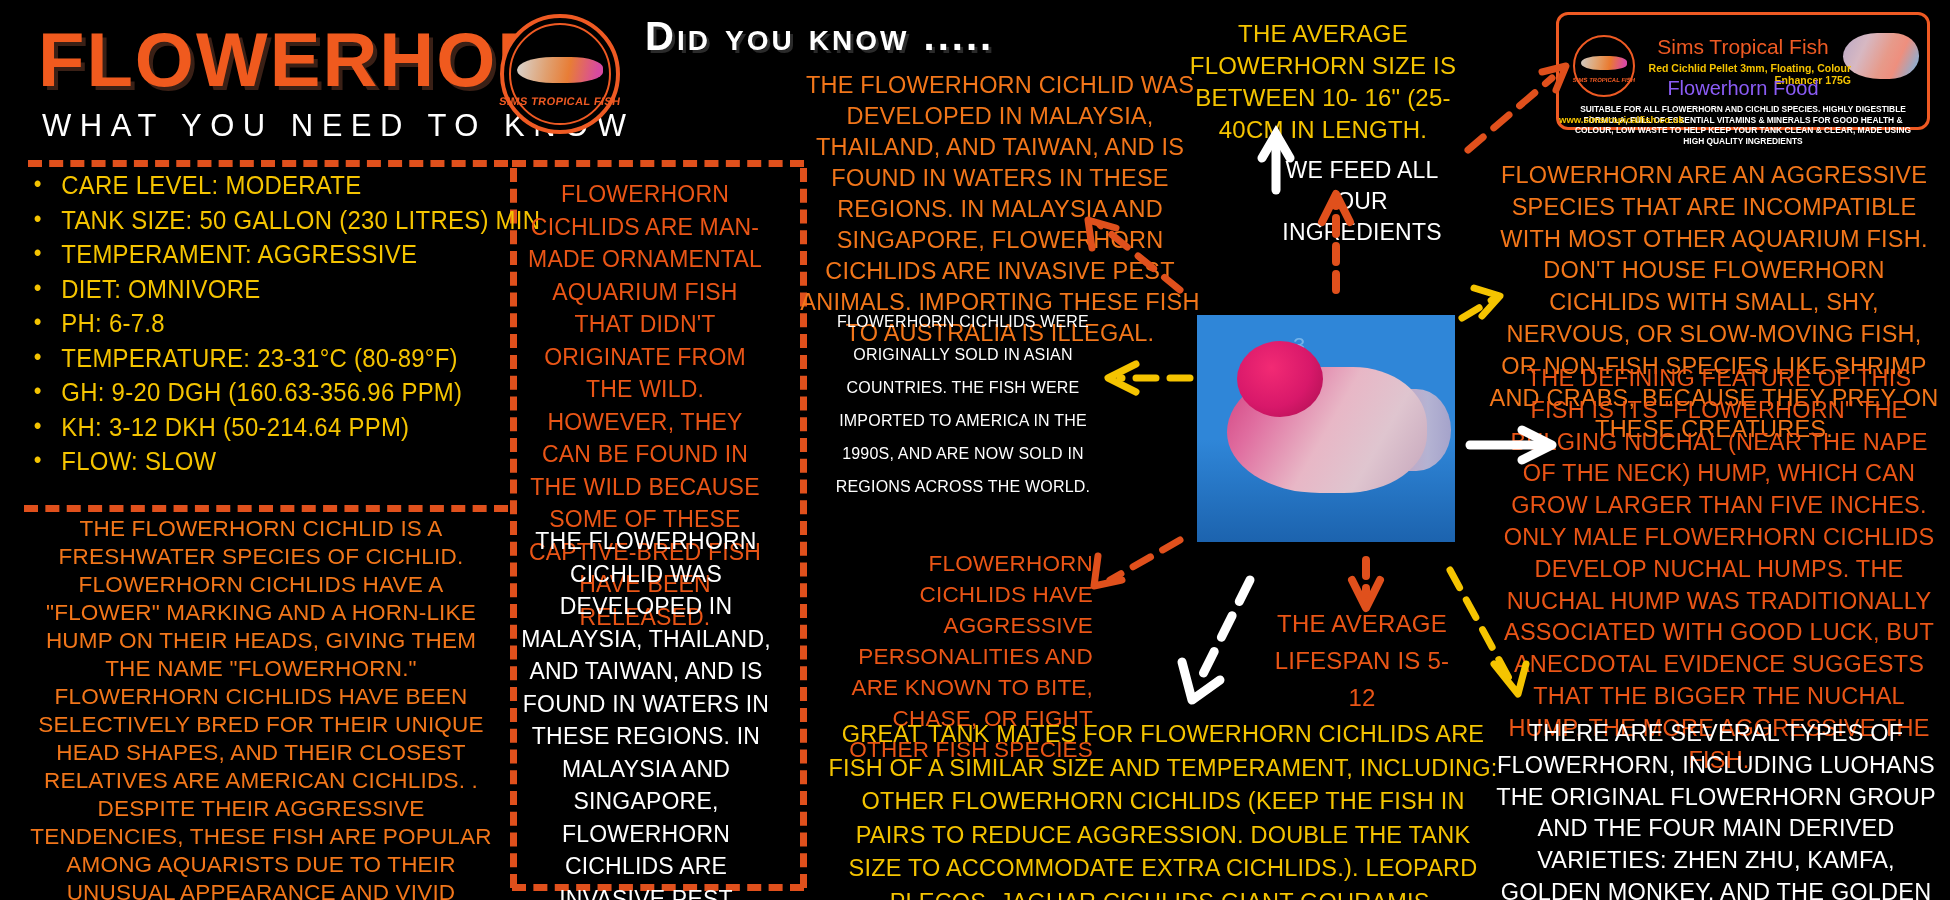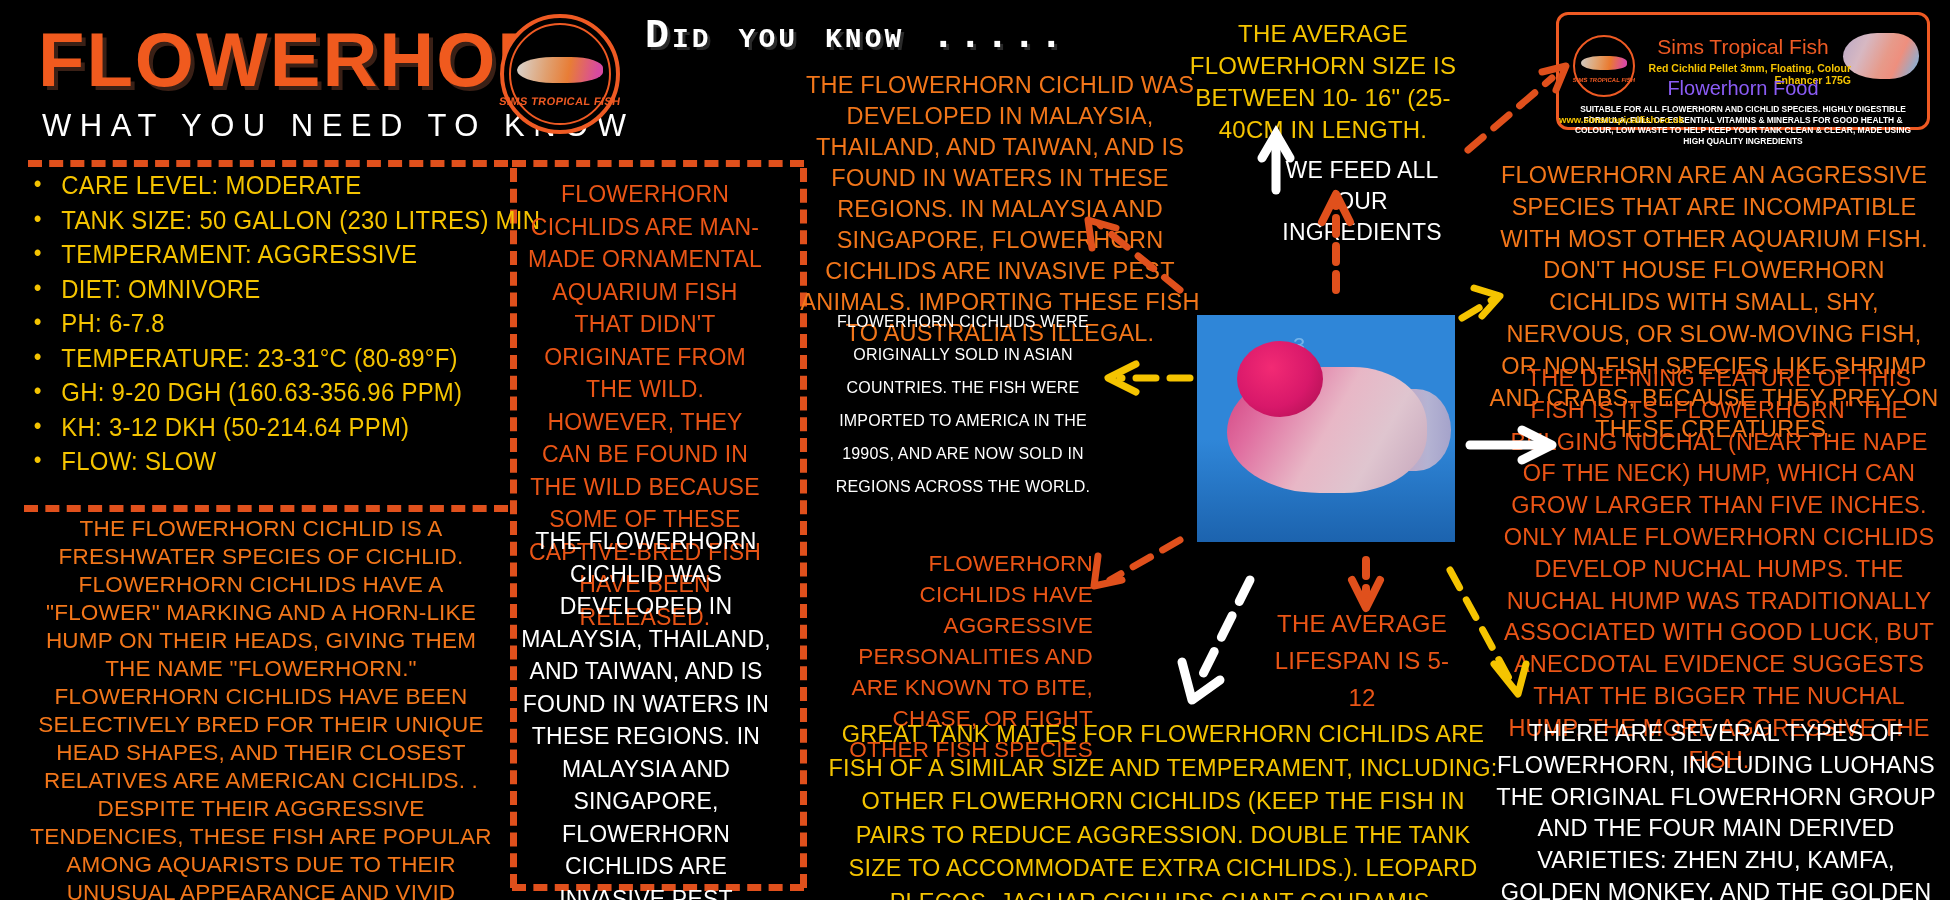--- a/index.html
+++ b/index.html
@@ -172,21 +172,21 @@
     line-height: 31.8px;
   }
 
   
   #did-you-know {
     left: 645px; top: 14px;
     color: #FFFFFF;
     font-size: 40px;
     font-weight: bold;
     letter-spacing: 3px;
-    font-family: Liberation Mono, monospace;
+    font-family: Liberation Sans, sans-serif;
     text-shadow: 3px 3px 0 #2a2a2a;
     font-variant: small-caps;
   }
 
   
   #logo-badge {
     left: 500px; top: 14px;
     width: 120px; height: 120px;
     border: 4px solid #EF5A23;
     border-radius: 50%;

